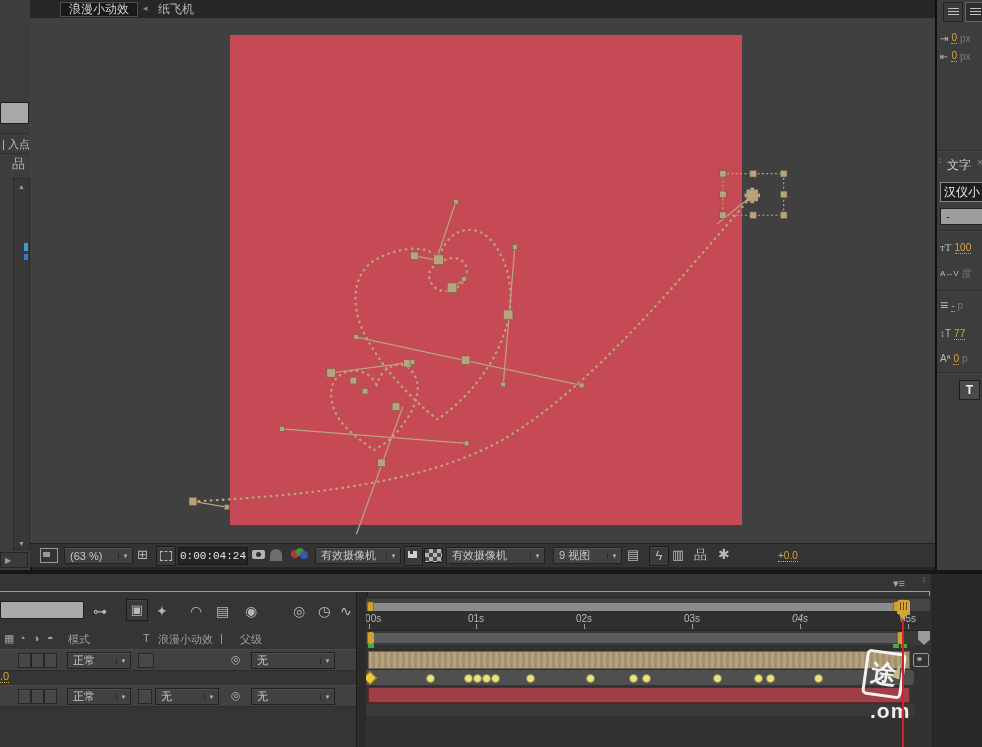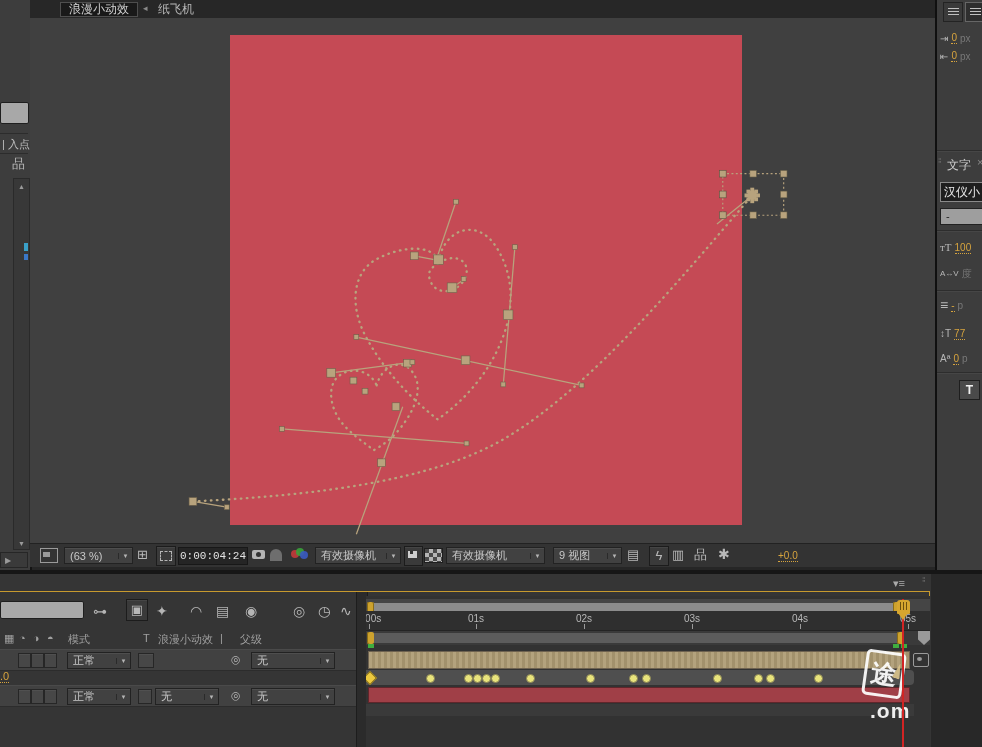--- a/index.html
+++ b/index.html
@@ -368,21 +368,21 @@
     </div>
     <div id="ruler" class="abs">
         <span class="rlabel" style="left: 3px;">0:00s</span>
         <i class="rtick" style="left: 3px;"></i>
         <span class="rlabel" style="left: 110px;">01s</span>
         <i class="rtick" style="left: 110px;"></i>
         <span class="rlabel" style="left: 218px;">02s</span>
         <i class="rtick" style="left: 218px;"></i>
         <span class="rlabel" style="left: 326px;">03s</span>
         <i class="rtick" style="left: 326px;"></i>
-        <span class="rlabel" style="left: 434px;">04s</span>
+        <span class="rlabel" style="left: 434px; font-style: italic;">04s</span>
         <i class="rtick" style="left: 434px;"></i>
         <span class="rlabel" style="left: 542px;">05s</span>
         <i class="rtick" style="left: 542px;"></i>
       </div>
     <div id="workarea" class="abs">
       <div class="wa-bar abs"></div>
       <div class="wa-h abs" style="left:1px;"></div>
       <div class="wa-h abs" style="left:531px;"></div>
     </div>
     <div id="marker-pent" class="abs"></div>

